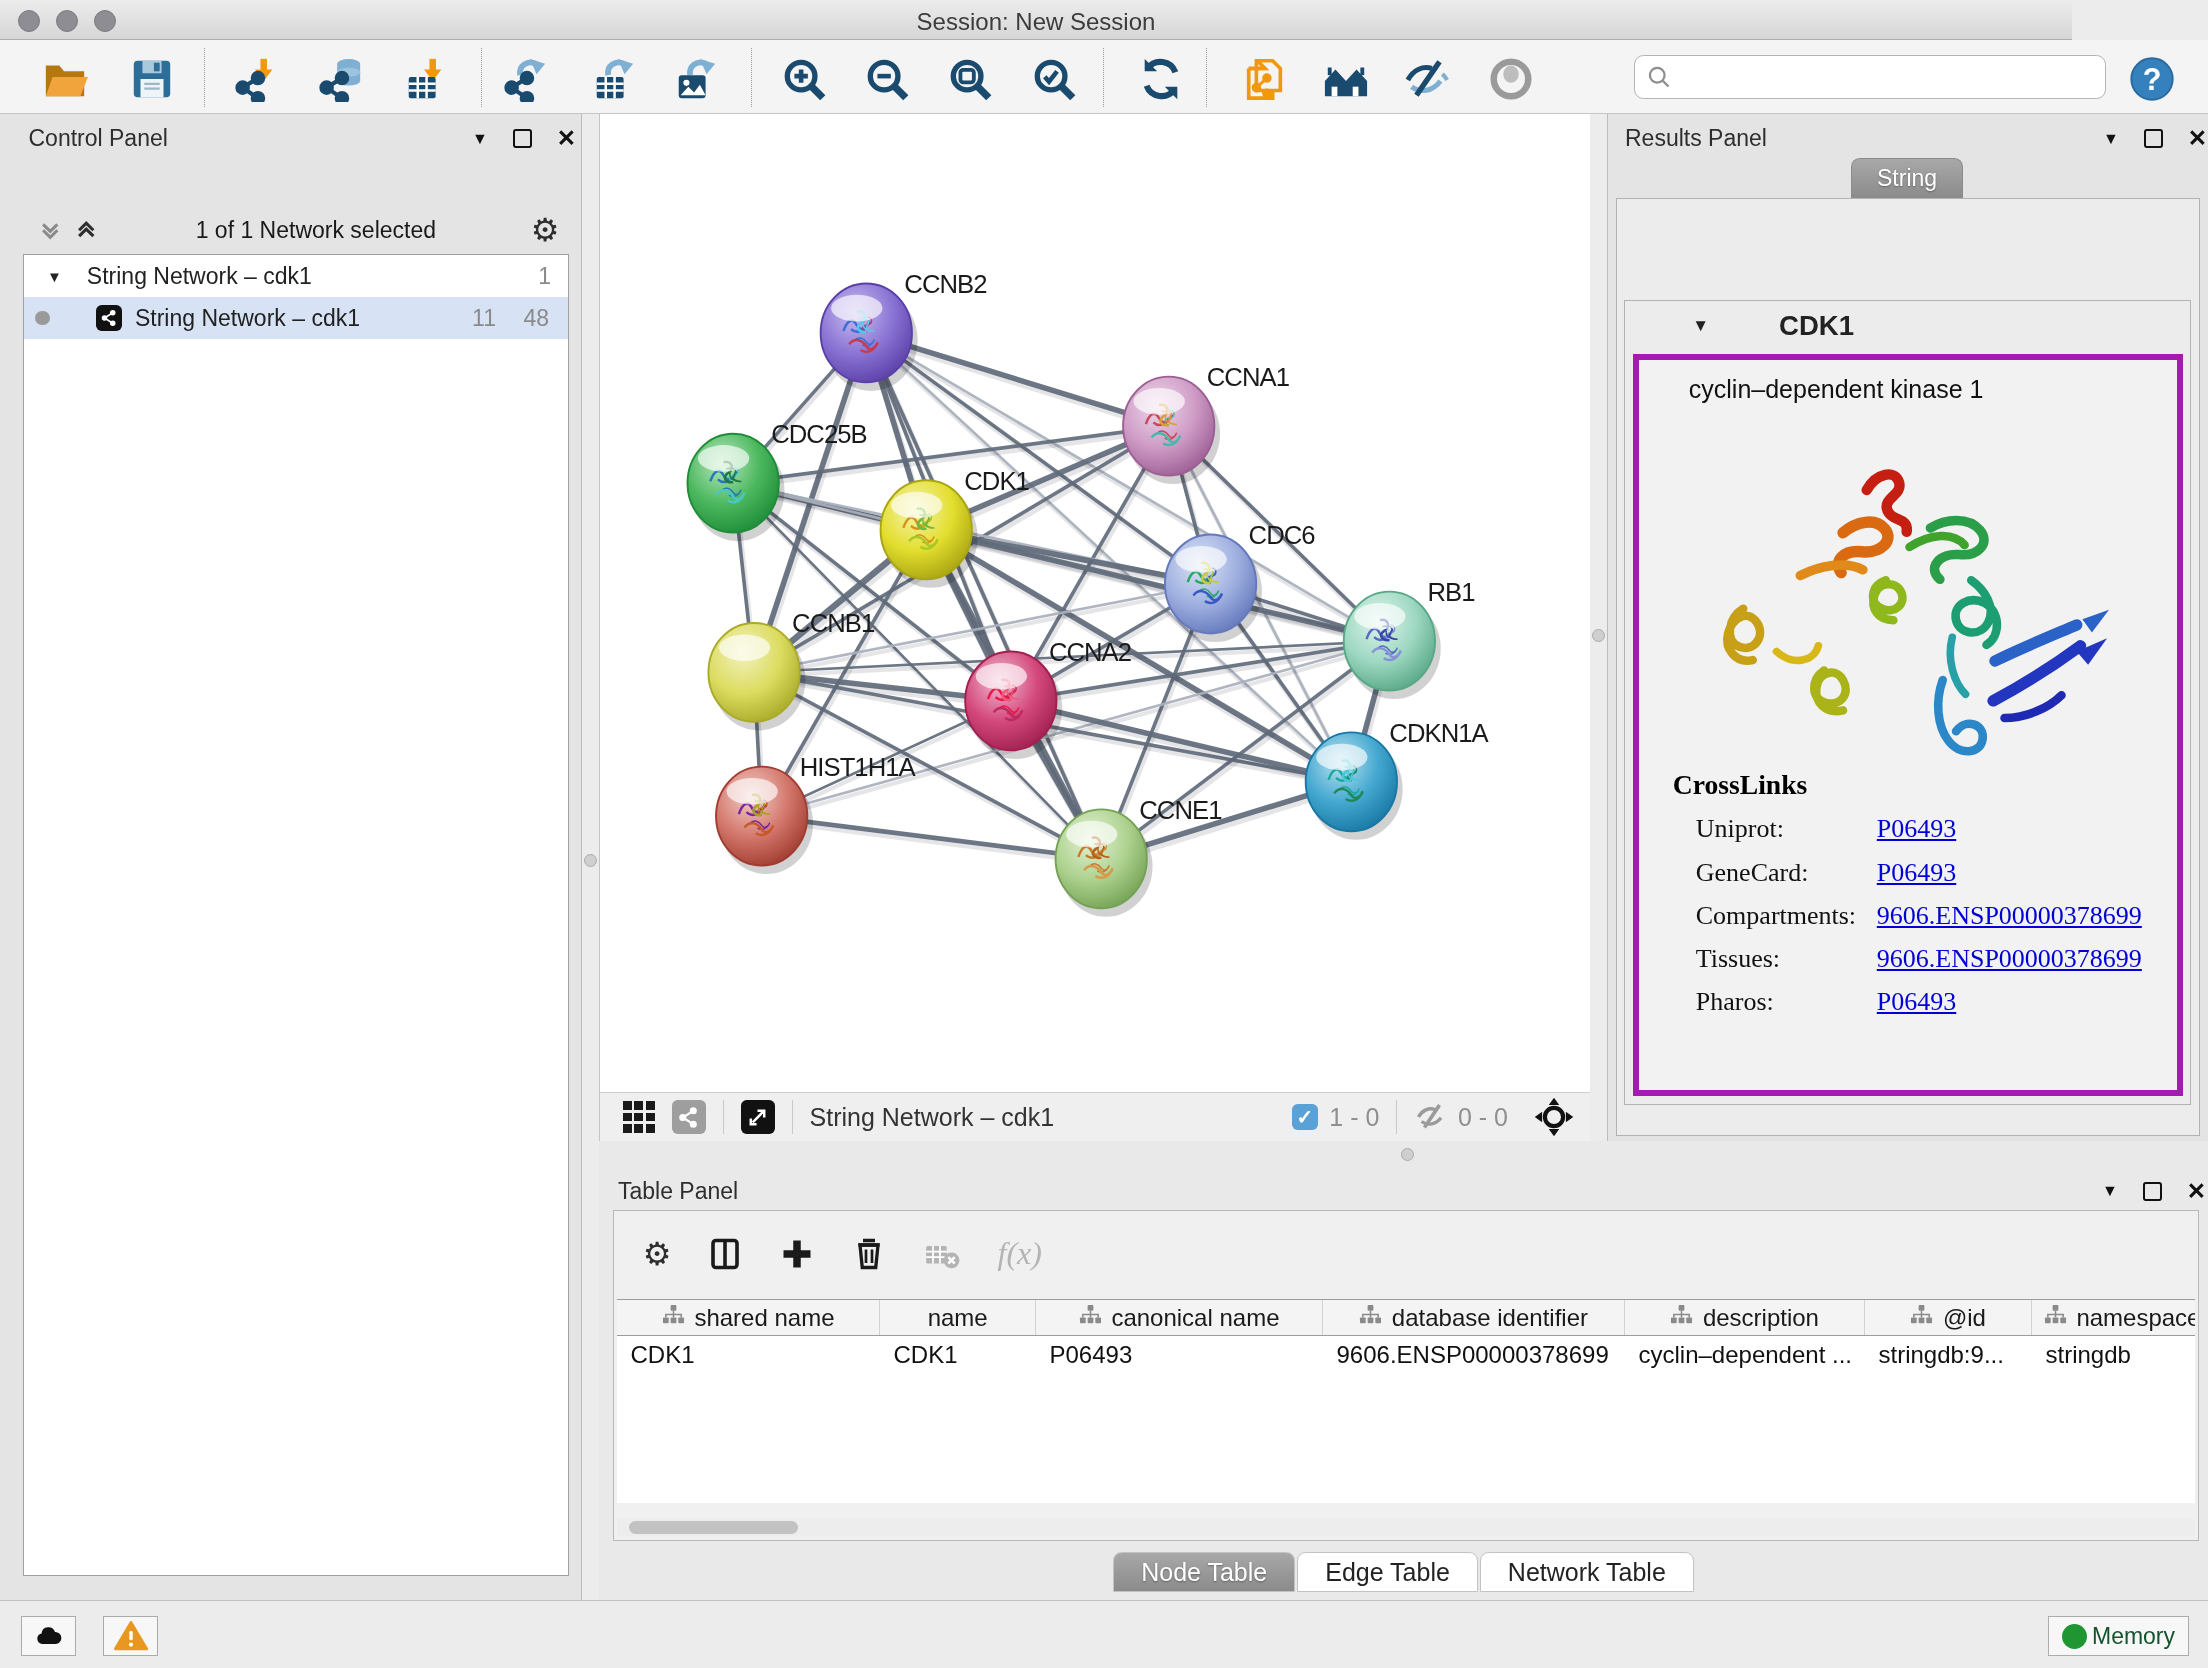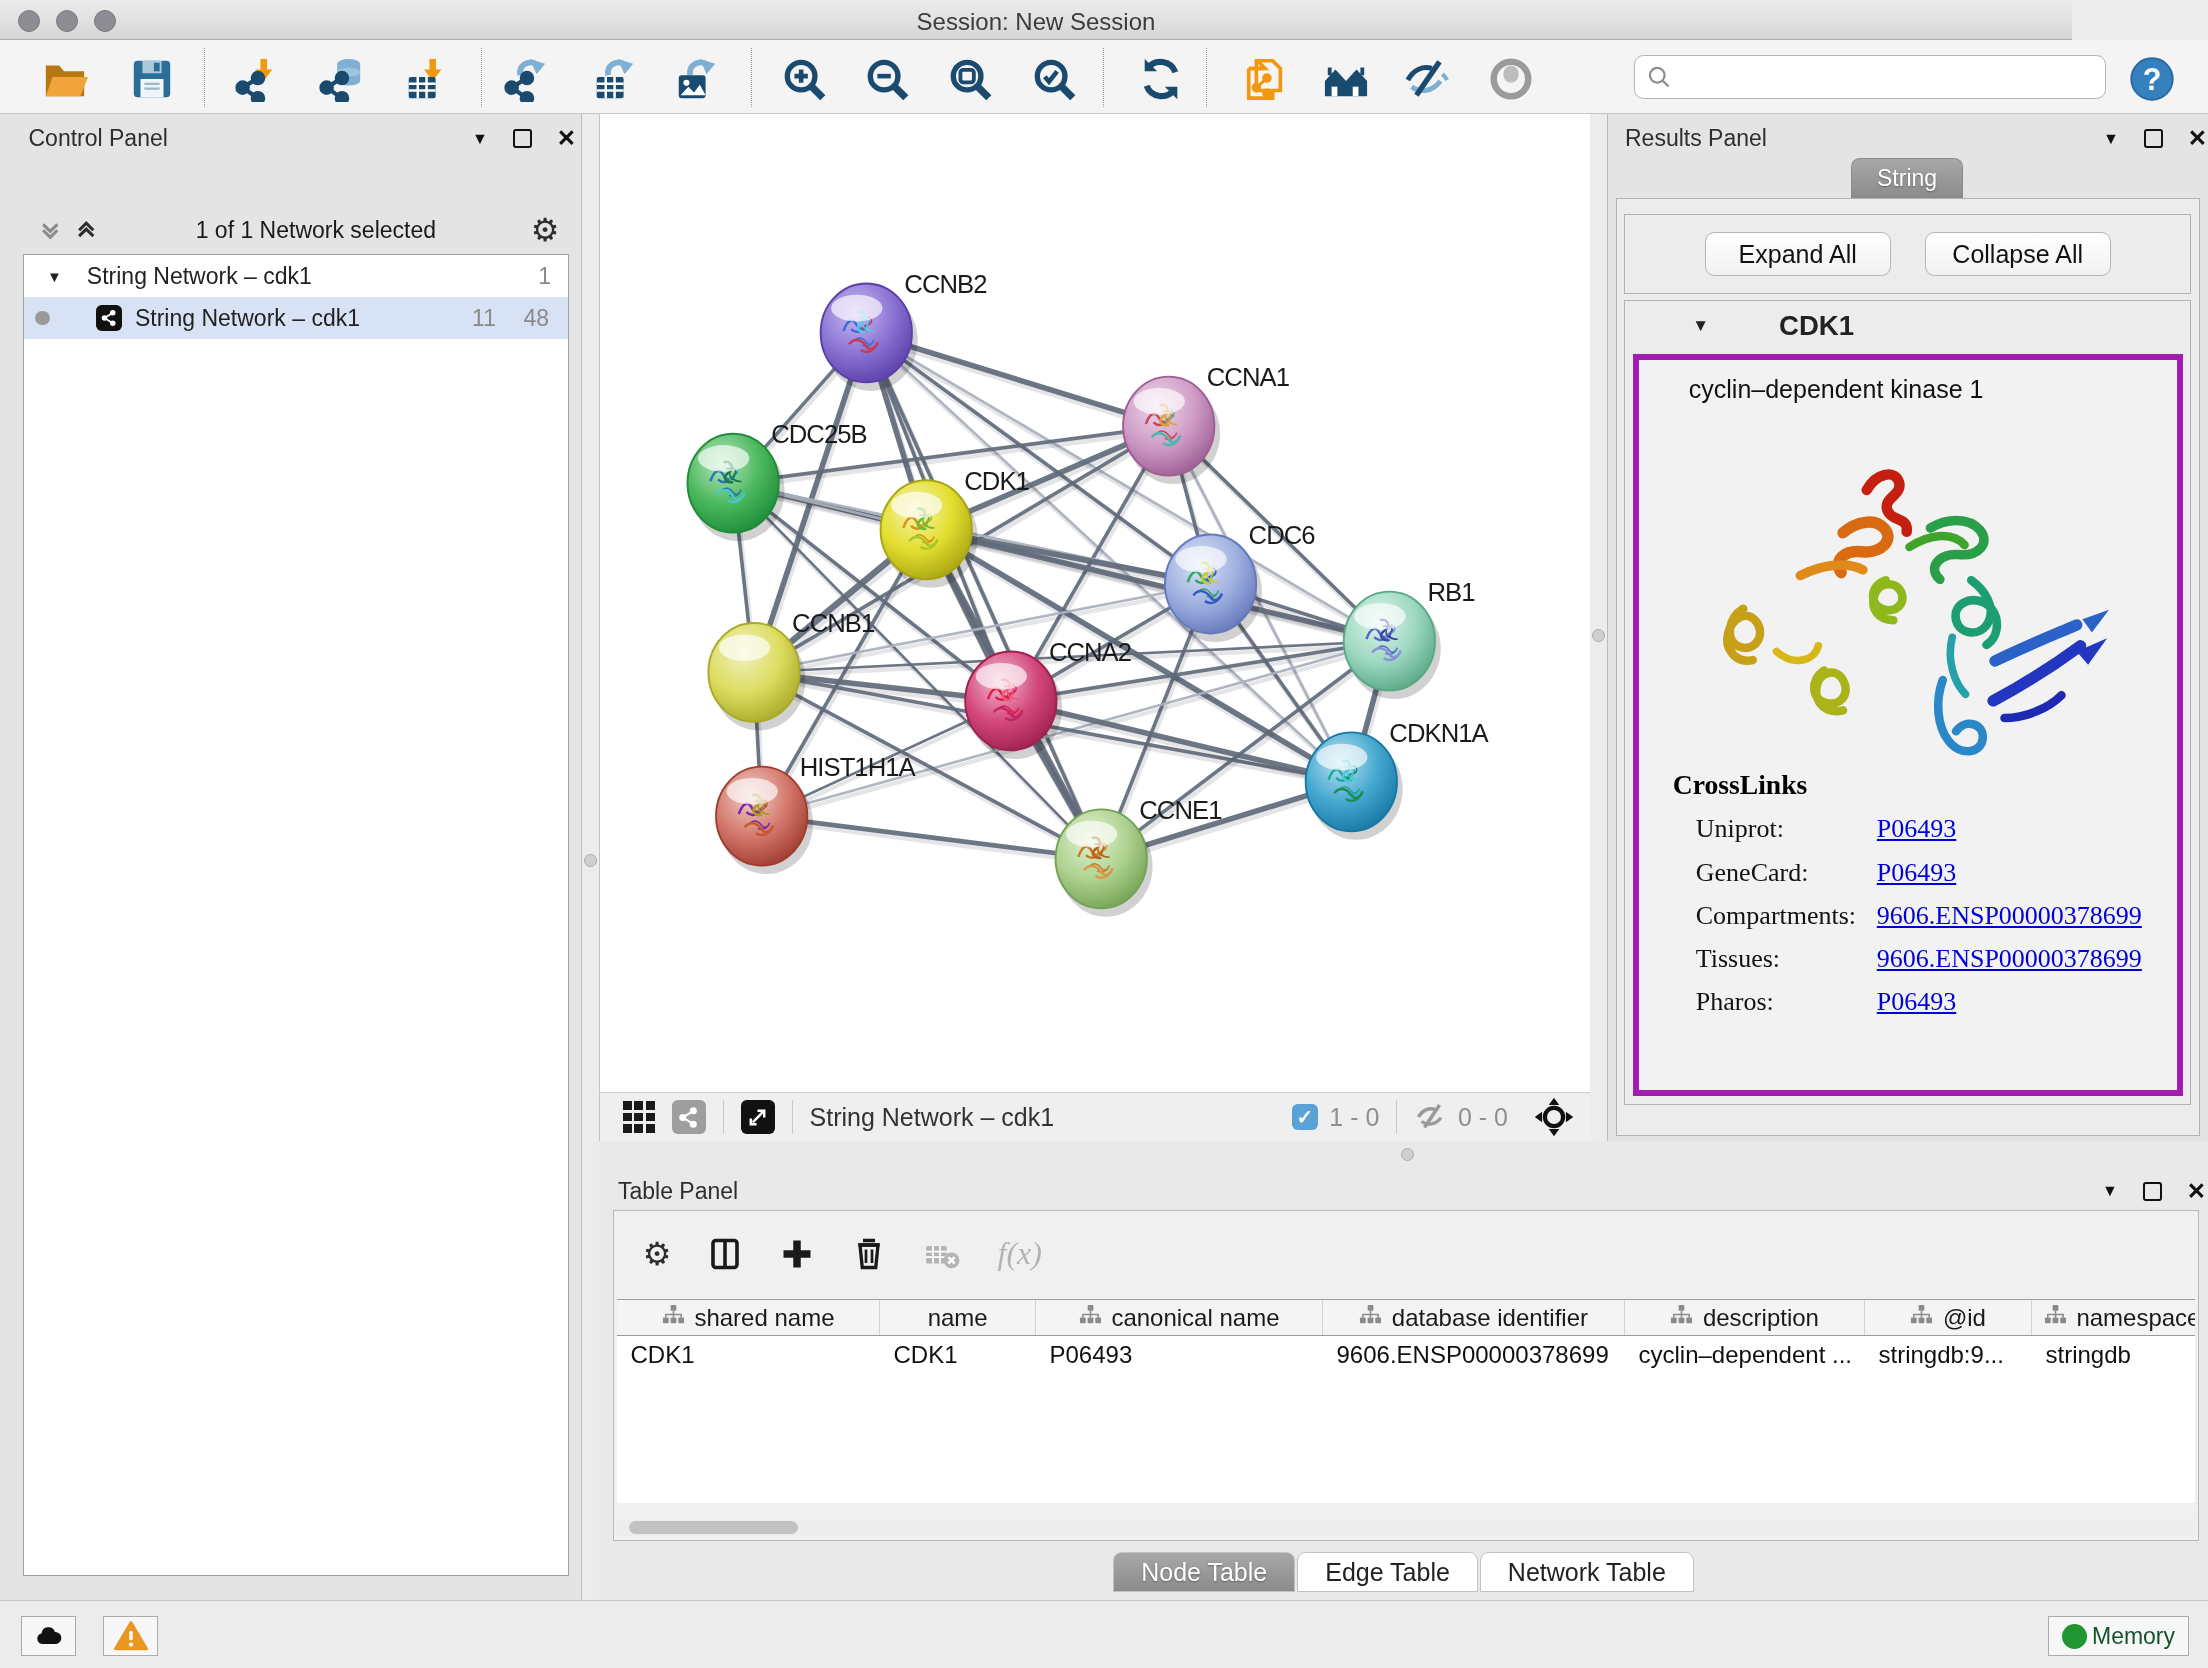--- a/index.html
+++ b/index.html
@@ -713,24 +713,20 @@
   <div class="panel-title abs" style="left:17px; top:11.4px">Results Panel</div>
   <div class="pt-ctl" style="left:495px; top:11.4px">
     <span class="tri">▼</span>
     <span class="flo"></span>
     <span class="clo">✕</span>
   </div>
   <div class="tabbar" style="left:243px; top:44px">
     <div class="tab active">String</div>
   </div>
   <div id="rp-box">
-    <div id="rp-btnbox">
-      <div class="rp-btn">Expand All</div>
-      <div class="rp-btn">Collapse All</div>
-    </div>
     <div id="rp-entry">
       <div id="rp-entry-hdr">
         <span class="tri">▼</span>
         <span id="rp-gene">CDK1</span>
       </div>
       <div id="rp-desc-box">
         <div id="rp-desc">cyclin–dependent kinase 1</div>
         
         <svg width="418" height="380" viewBox="0 0 440 400" style="margin:28.5px 0 0 48px">
           <g fill="none" stroke-linecap="round">

